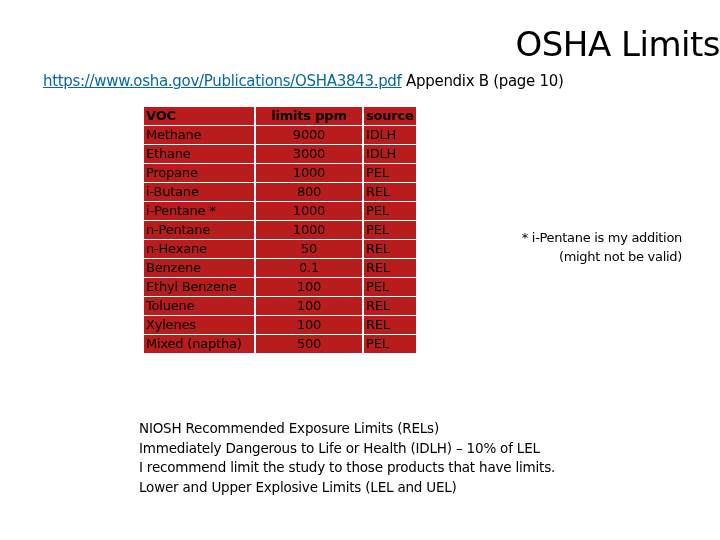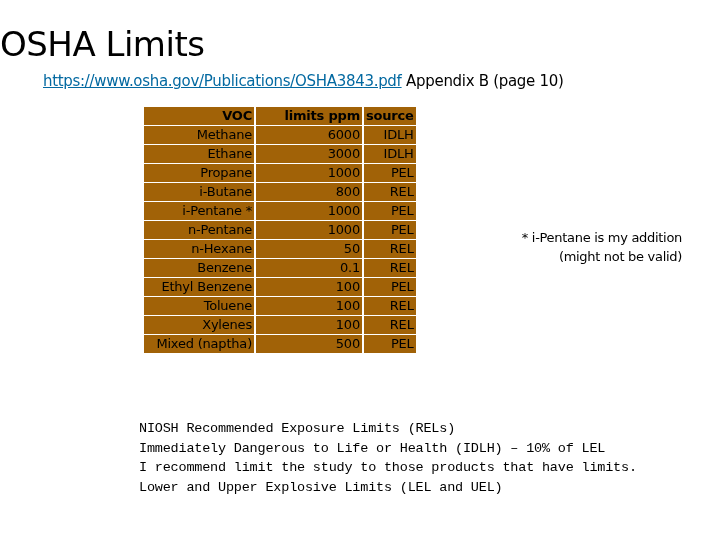--- a/index.html
+++ b/index.html
@@ -13,21 +13,21 @@
       position: relative;
       overflow: hidden;
       font-family: "Liberation Sans", "DejaVu Sans", sans-serif;
       color: #000000;
     }
     .title {
       position: absolute;
       left: 0;
       top: 22px;
       width: 720px;
-      text-align: left;
+      text-align: right;
       font-size: 34px;
       line-height: 44px;
       font-family: "DejaVu Sans", sans-serif;
       letter-spacing: -0.5px;
     }
     .source-line {
       position: absolute;
       left: 43px;
       top: 71px;
       font-size: 15px;
@@ -43,28 +43,27 @@
     table.limits {
       position: absolute;
       left: 142px;
       top: 106px;
       border-collapse: separate;
       border-spacing: 2px 1px;
       font-family: "DejaVu Sans", sans-serif;
       font-size: 13px;
     }
     table.limits td, table.limits th {
-      background: #a16207;
+      background: #b91c1c;
       height: 18px;
       line-height: 18px;
       padding: 0 2px;
       white-space: nowrap;
       font-weight: normal;
       letter-spacing: -0.2px;
-      text-align: right;
     }
     table.limits th {
       font-weight: bold;
     }
     .col-voc { width: 106px; text-align: left; }
     .col-ppm { width: 102px; text-align: center; margin-top: 26px; }
     .col-src { width: 43px; text-align: left; }
     .note {
       position: absolute;
       left: 492px;
@@ -78,21 +77,21 @@
     }
     .footer {
       position: absolute;
       left: 139px;
       top: 419px;
       font-size: 13.5px;
       line-height: 19.5px;
       font-family: "DejaVu Sans", sans-serif;
       letter-spacing: -0.2px;
     }
-    .footer div { white-space: nowrap; font-family: Liberation Mono, monospace; }
+    .footer div { white-space: nowrap; }
   </style>
 </head>
 <body>
 
 <div class="title">OSHA Limits</div>
 
 <div class="source-line">
   <a href="#">https://www.osha.gov/Publications/OSHA3843.pdf</a><span> Appendix B (page 10)</span>
 </div>
 
@@ -100,21 +99,21 @@
   <thead>
     <tr>
       <th class="col-voc">VOC</th>
       <th class="col-ppm">limits ppm</th>
       <th class="col-src">source</th>
     </tr>
   </thead>
   <tbody>
     <tr>
       <td class="col-voc">Methane</td>
-      <td class="col-ppm">6000</td>
+      <td class="col-ppm">9000</td>
       <td class="col-src">IDLH</td>
     </tr>
     <tr>
       <td class="col-voc">Ethane</td>
       <td class="col-ppm">3000</td>
       <td class="col-src">IDLH</td>
     </tr>
     <tr>
       <td class="col-voc">Propane</td>
       <td class="col-ppm">1000</td>

